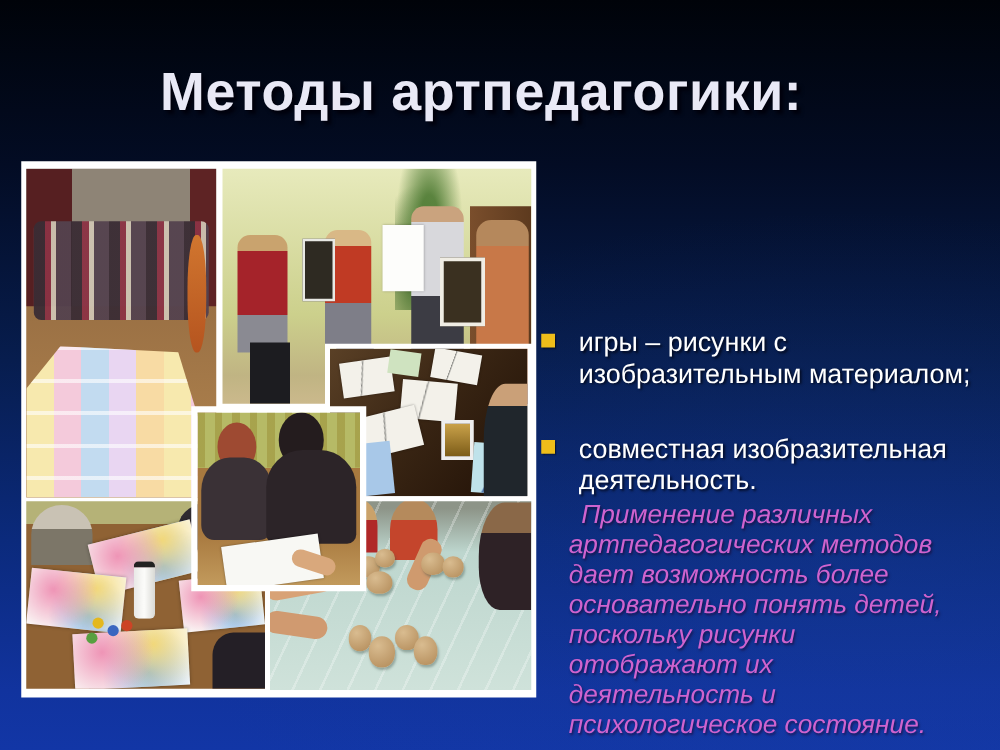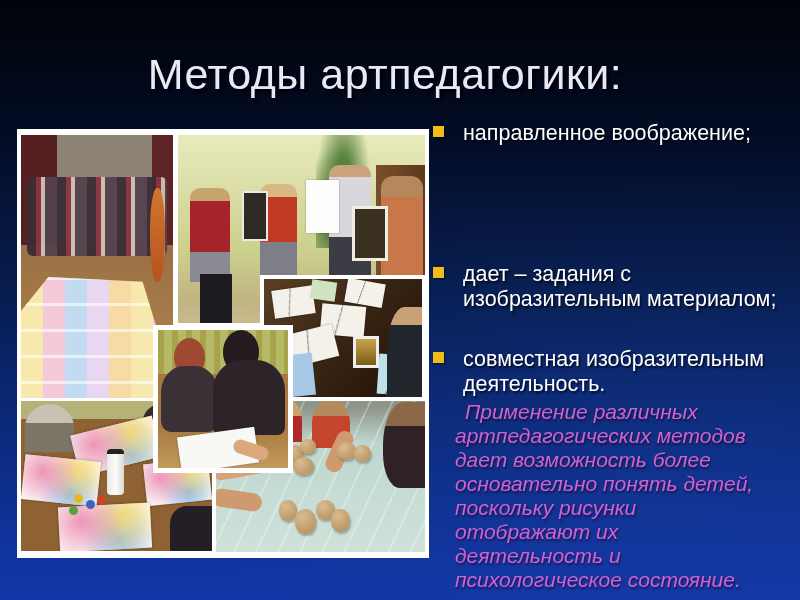--- a/index.html
+++ b/index.html
@@ -6,21 +6,21 @@
   #slide{
     position:relative;width:800px;height:600px;overflow:hidden;
     font-family:"Liberation Sans", sans-serif;
     background:
       radial-gradient(900px 500px at 85% 78%, rgba(30,70,160,.22), rgba(30,70,160,0) 60%),
       linear-gradient(180deg,#000309 0%,#030c24 22%,#071d4e 48%,#0b2a7c 72%,#11339e 92%,#1236a6 100%);
   }
   
   #title{
     position:absolute;left:30px;top:50px;width:710px;text-align:center;
-    font-size:43px;font-weight:normal;letter-spacing:.5px;color:#e9e9f6;
+    font-size:43px;font-weight:bold;letter-spacing:.5px;color:#e9e9f6;
     text-shadow:3px 3px 3px rgba(0,0,12,.95), 1px 1px 0 rgba(0,0,12,.6);
   }
   
   #collage{position:absolute;left:17px;top:129px;width:412px;height:429px;background:#fff;}
   .ph,.pp{position:absolute;}
   .ph{overflow:hidden;}
   
   #phA{left:4px;top:6px;width:152px;height:263px;z-index:1;background:linear-gradient(180deg,#8e8476 0 20%,#9a7044 42%,#b3864f 100%);}
   .pA-top{left:0;top:0;width:100%;height:42%;background:linear-gradient(90deg,#561f21 0 24%,#8e8476 24% 86%,#5e2324 86%);}
   .pA-people{left:4%;top:16%;width:92%;height:30%;border-radius:6px;
@@ -192,32 +192,28 @@
       <div class="pp pC-lat"></div>
       <div class="pp pC-hair1"></div>
       <div class="pp pC-body1"></div>
       <div class="pp pC-hair2"></div>
       <div class="pp pC-body2"></div>
       <div class="pp pC-paper"></div>
       <div class="pp pC-arm"></div>
     </div>
   </div>
 
-  <div class="b-item" id="b1">
-    <span class="b-sq"></span>
-    <span class="b-txt">направленное воображение;</span>
-  </div>
   <div class="b-item" id="b3">
     <span class="b-sq"></span>
-    <span class="b-txt">дает – задания с
+    <span class="b-txt">игры – рисунки с
 изобразительным материалом;</span>
   </div>
   <div class="b-item" id="b4">
     <span class="b-sq"></span>
-    <span class="b-txt">совместная изобразительным
+    <span class="b-txt">совместная изобразительная
 деятельность.</span>
   </div>
 
   <div id="note">Применение различных
 артпедагогических методов
 дает возможность более
 основательно понять детей,
 поскольку рисунки
 отображают их
 деятельность и

